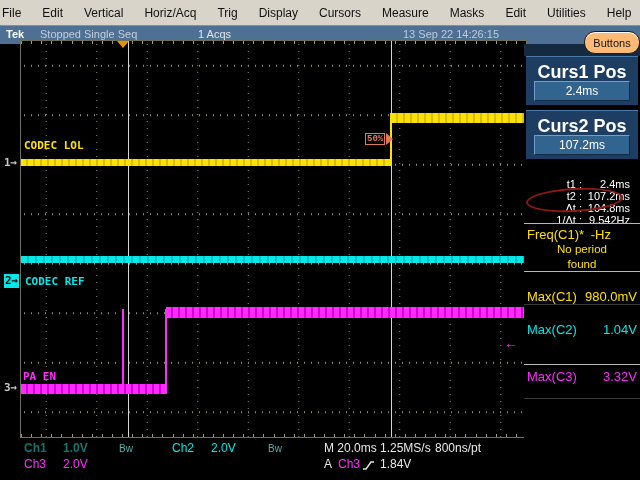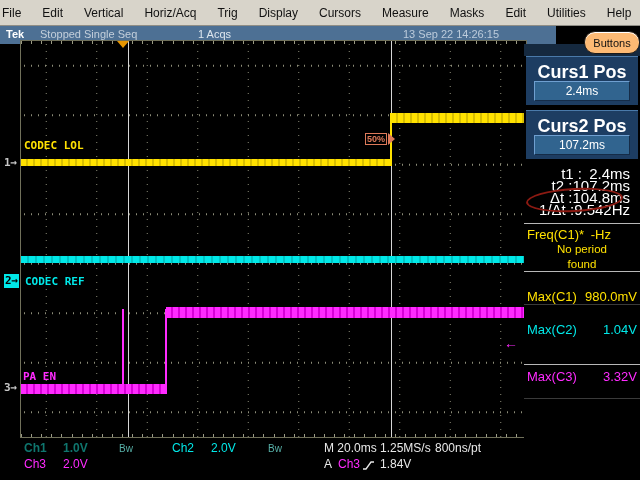--- a/index.html
+++ b/index.html
@@ -6,21 +6,21 @@
   #screen{position:relative;width:640px;height:480px;background:#000;overflow:hidden;
           font-family:"Liberation Sans",sans-serif;-webkit-font-smoothing:none;}
 
   
   .menubar{position:absolute;left:0;top:0;width:640px;height:26px;background:#d8d4ca;
            border-bottom:1px solid #8f8d85;display:flex;align-items:center;gap:21px;
            padding-left:2px;box-sizing:border-box;}
   .menubar span{font-size:12px;color:#111;white-space:nowrap;cursor:default;}
 
   
-  .statusbar{position:absolute;left:0;top:26px;width:556px;height:18px;background:#4d7094;}
+  .statusbar{position:absolute;left:0;top:26px;width:640px;height:18px;background:#4d7094;}
   .statusbar span{position:absolute;top:2px;font-size:11px;color:#dde6ee;white-space:nowrap;}
   .sb-logo{left:6px;font-weight:bold;color:#fff !important;}
   .sb-state{left:40px;color:#c3cfdb !important;text-align:center;}
   .sb-acqs{left:198px;}
   .sb-date{left:403px;color:#bccbdb !important;}
   .buttons-pill{position:absolute;left:584px;top:31px;width:54px;height:21px;background:#fdba74;
            border:1px solid #1a1a1a;border-radius:11px;font-size:11px;color:#111;
            display:flex;align-items:center;justify-content:center;z-index:30;
            box-shadow:inset 0 1px 0 #fff;}
 
@@ -55,42 +55,42 @@
   #ch3-spike{left:101px;top:268px;width:2px;height:80px;background:#ff2bff;}
   #ch3-rise{left:144px;top:268px;width:2px;height:85px;background:#ff2bff;}
   #ch3-high{left:145px;top:266px;width:360px;height:11px;}
   .trace-label{position:absolute;font-family:"DejaVu Sans Mono",monospace;font-size:11px;
                font-weight:bold;letter-spacing:0;white-space:nowrap;}
   #ch1-label{left:3px;top:98px;color:#ffe100;}
   #ch2-label{left:4px;top:234px;color:#00e8e8;}
   #ch3-label{left:2px;top:329px;color:#ff2bff;}
   .flag50{position:absolute;left:344px;top:92px;height:12px;display:flex;align-items:center;
           color:#de7a5a;font-size:9px;font-weight:bold;}
-  .flag50 .box{border:1px solid #de7a5a;padding:0 1px;line-height:10px;}
+  .flag50 .box{border:1px solid #de7a5a;padding:0 1px;line-height:10px;font-family:Liberation Mono, monospace;}
   .flag50 .pt{width:0;height:0;border-top:6px solid transparent;border-bottom:6px solid transparent;
           border-left:7px solid #de7a5a;margin-left:1px;}
   .trig-level{position:absolute;left:483px;top:294px;color:#ff2bff;font-size:14px;font-weight:bold;}
 
   
   .chmark{position:absolute;font-size:11px;font-weight:bold;color:#c8c8c8;
           font-family:"DejaVu Sans Mono",monospace;}
   #mark1{left:4px;top:156px;} #mark3{left:4px;top:381px;}
   #mark2{left:4px;top:274px;background:#00e8e8;color:#000;padding:0 1px;line-height:14px;}
 
   
   .rpanel{position:absolute;left:524px;top:44px;width:116px;height:436px;background:#000;}
   .rpanel-top{position:absolute;left:0;top:0;width:116px;height:12px;background:#15293f;}
   .curs-sec{position:absolute;left:2px;width:112px;height:48px;background:#1d3d62;
             border-top:1px solid #4a7aaa;}
   #sec1{top:12px;} #sec2{top:66px;}
   .curs-title{text-align:center;color:#fff;font-weight:bold;font-size:18px;margin-top:5px;}
   .curs-box{position:absolute;left:8px;top:24px;width:94px;height:18px;background:#31648f;
             border:1px solid;border-color:#6f9fd0 #152c48 #152c48 #6f9fd0;
             color:#fff;font-size:12px;display:flex;align-items:center;justify-content:center;}
-  .creadout{position:absolute;left:0;top:124px;width:112px;color:#fff;font-size:15px;}
+  .creadout{position:absolute;left:0;top:134px;width:112px;color:#fff;font-size:11px;}
   .crow{display:flex;height:12px;line-height:12px;}
   .crow .lbl{width:58px;text-align:right;white-space:pre;}
   .crow .val{flex:1;text-align:right;padding-right:6px;}
   .ellipse{position:absolute;left:2px;top:144px;width:93px;height:20px;border:2px solid #8c1a12;
            border-radius:50%;transform:rotate(-3deg);}
   .sep{position:absolute;left:0;width:116px;height:1px;}
   .sep.bright{background:#b8b8b8;} .sep.faint{background:#3a3a3a;}
   #sep1{top:179px;} #sep2{top:227px;} #sep3{top:260px;} #sep4{top:320px;} #sep5{top:354px;}
   .meas-row{position:absolute;left:0;width:116px;display:flex;justify-content:space-between;
             font-size:13px;padding:0 3px 0 3px;box-sizing:border-box;}

